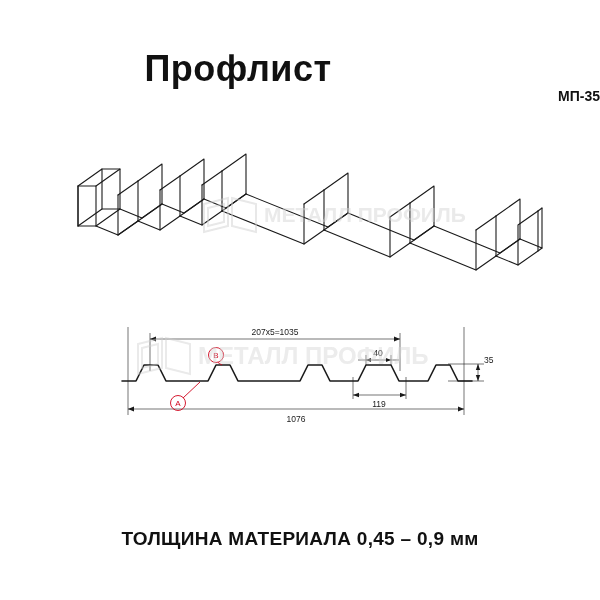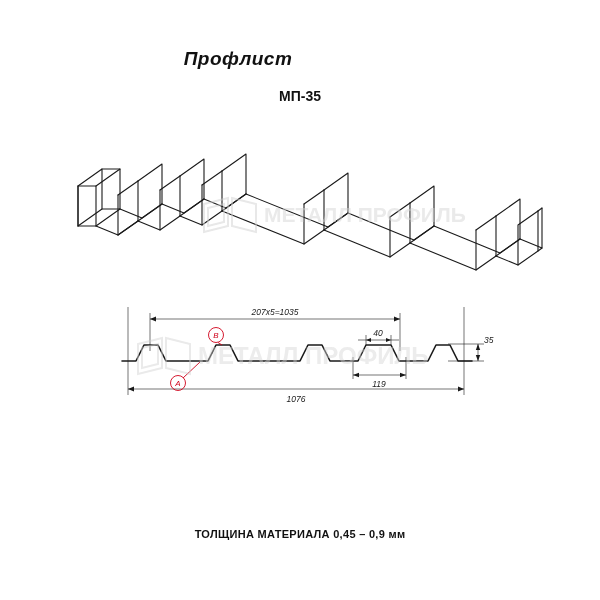--- a/index.html
+++ b/index.html
@@ -18,61 +18,59 @@
   .page {
     position: absolute;
     inset: 0;
   }
   .title {
     position: absolute;
     top: 48px;
     left: 0;
     width: 476px;
     text-align: center;
-    font-size: 19px;
+    font-size: 36px;
     font-weight: bold;
     letter-spacing: 0.5px;
     color: #111111;
-    font-style: italic;
   }
   .subtitle {
     position: absolute;
     top: 88px;
     left: 0;
     width: 600px;
-    text-align: center;
+    text-align: right;
     font-size: 14px;
     font-weight: bold;
     color: #111111;
   }
   .footer-note {
     position: absolute;
     top: 528px;
     left: 0;
     width: 600px;
     text-align: center;
-    font-size: 11px;
+    font-size: 19px;
     font-weight: bold;
     letter-spacing: 0.3px;
     color: #111111;
   }
   .iso-wrap {
     position: absolute;
     top: 138px;
     left: 60px;
     width: 486px;
     height: 120px;
   }
   .draw-wrap {
     position: absolute;
-    top: 299px;
+    top: 319px;
     left: 110px;
     width: 390px;
     height: 110px;
-    font-style: italic;
   }
   .watermark {
     position: absolute;
     pointer-events: none;
     opacity: 0.9;
     text-align: right;
   }
   .wm1 { top: 192px; left: 198px; }
   .wm2 { top: 330px; left: 132px; }
   svg { display: block; overflow: visible; }

